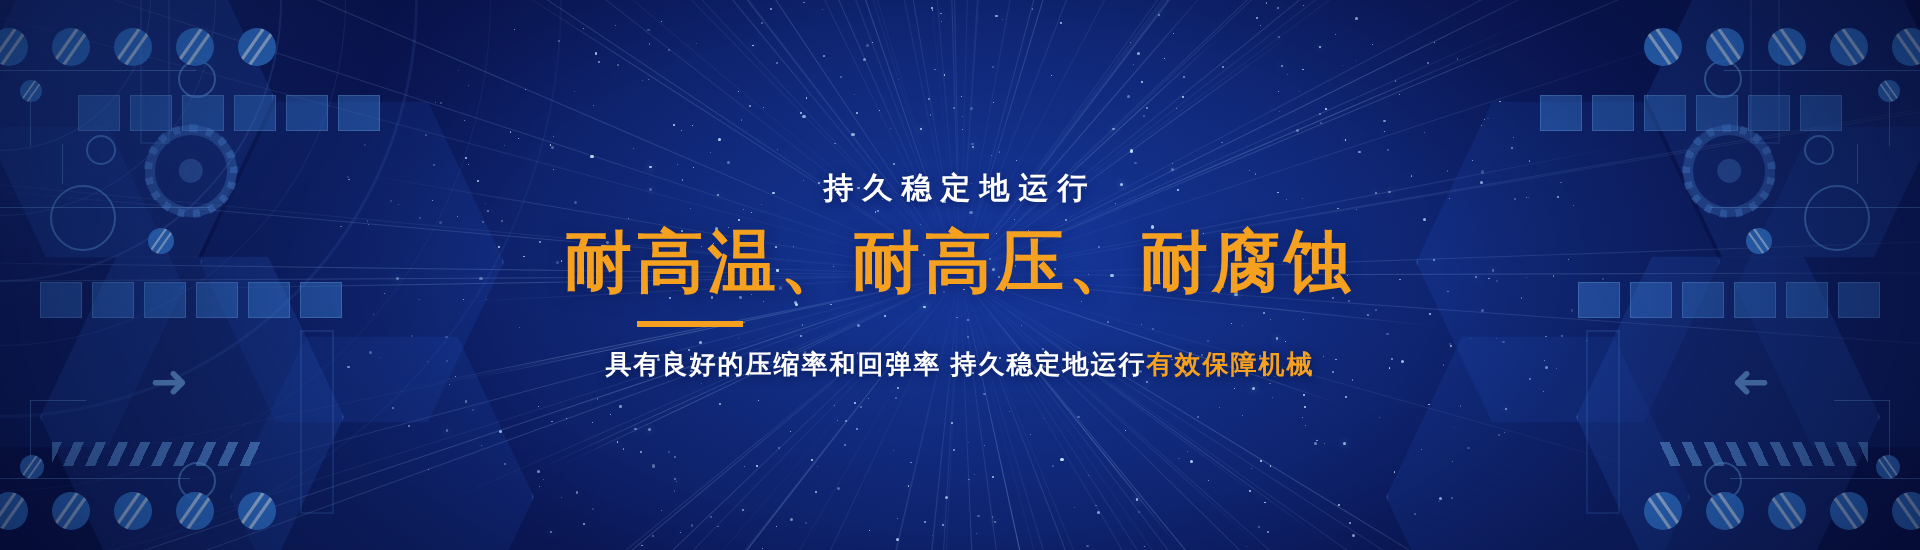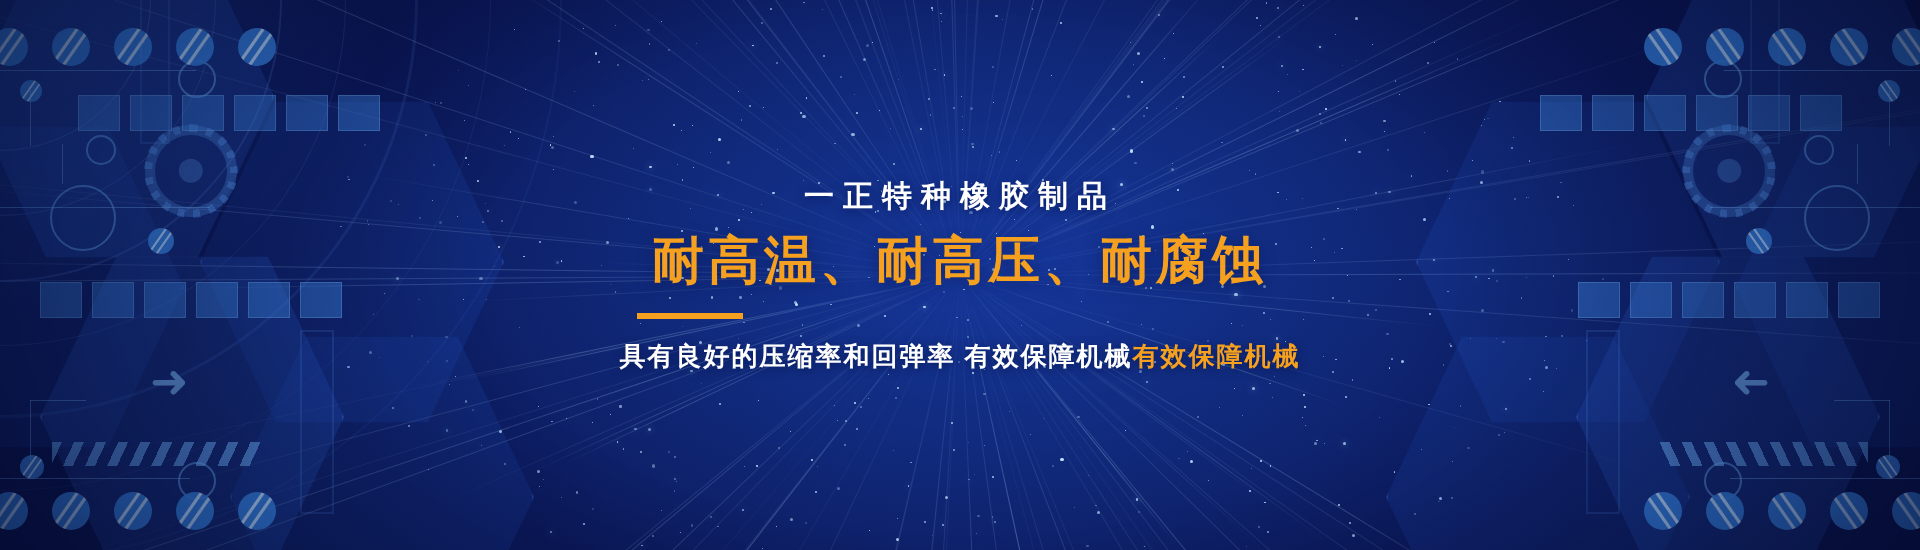--- a/index.html
+++ b/index.html
@@ -94,21 +94,21 @@
   .eyebrow{
     color:#ffffff;
     font-size:30px;
     letter-spacing:9px;
     font-weight:700;
     margin:0 0 16px 0;
     text-shadow:0 2px 10px rgba(0,20,80,.7);
   }
   .headline{
     color:#F5A01E;
-    font-size:52px;
+    font-size:68px;
     font-weight:700;
     letter-spacing:4px;
     margin:0;
     line-height:1.06;
     text-shadow:0 3px 16px rgba(8,22,80,.55);
   }
   .divider{
     width:106px;height:6px;background:#F5A01E;
     margin:24px 0 0 -540px;
   }
@@ -951,19 +951,19 @@
 
     <span class="arrow" style="left:150px;top:358px;">➜</span>
 
     <div class="vbar" style="left:140px;top:-30px;width:26px;height:170px;"></div>
     <div class="vbar" style="left:300px;top:330px;width:30px;height:180px;"></div>
   </div>
 
   <div class="layer vignette"></div>
 
   <div class="content">
-    <div class="eyebrow">一正特种橡胶制品</div>
+    <div class="eyebrow">持久稳定地运行</div>
     <div class="headline">耐高温、耐高压、耐腐蚀</div>
     <div class="divider"></div>
-    <div class="tagline"><span>具有良好的压缩率和回弹率 有效保障机械</span><span class="hl">有效保障机械</span></div>
+    <div class="tagline"><span>具有良好的压缩率和回弹率 持久稳定地运行</span><span class="hl">有效保障机械</span></div>
   </div>
 
 </div>
 
 </body></html>

